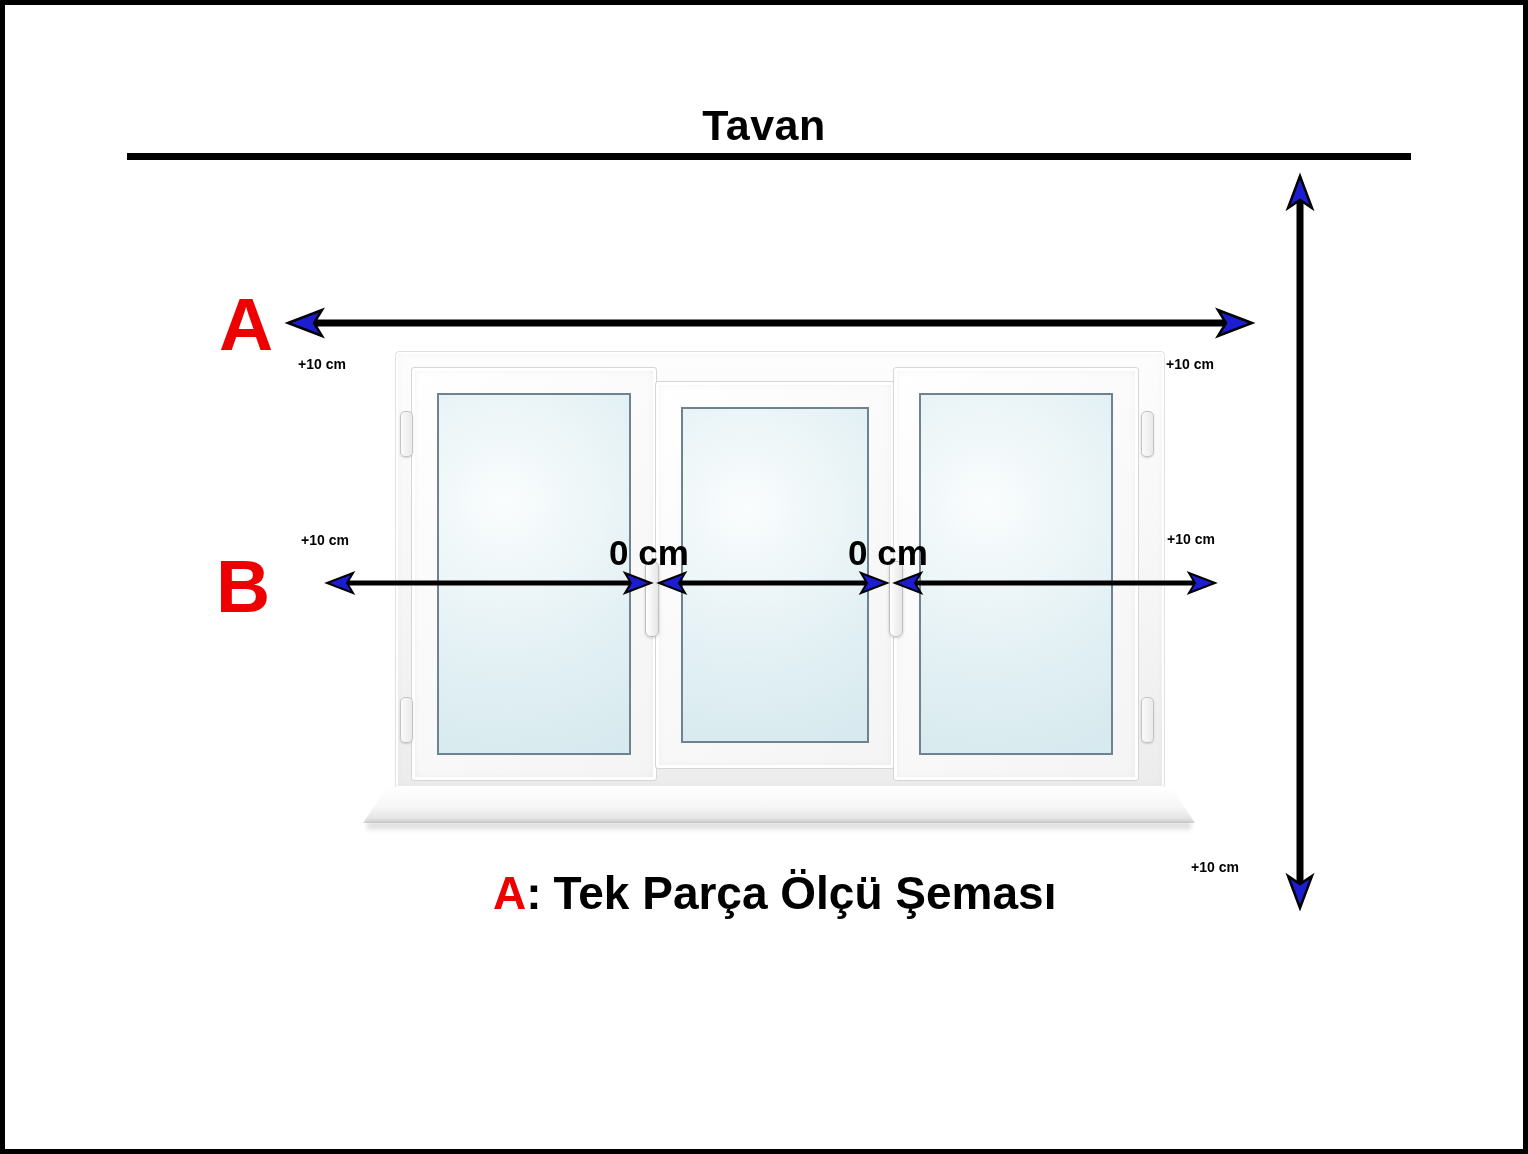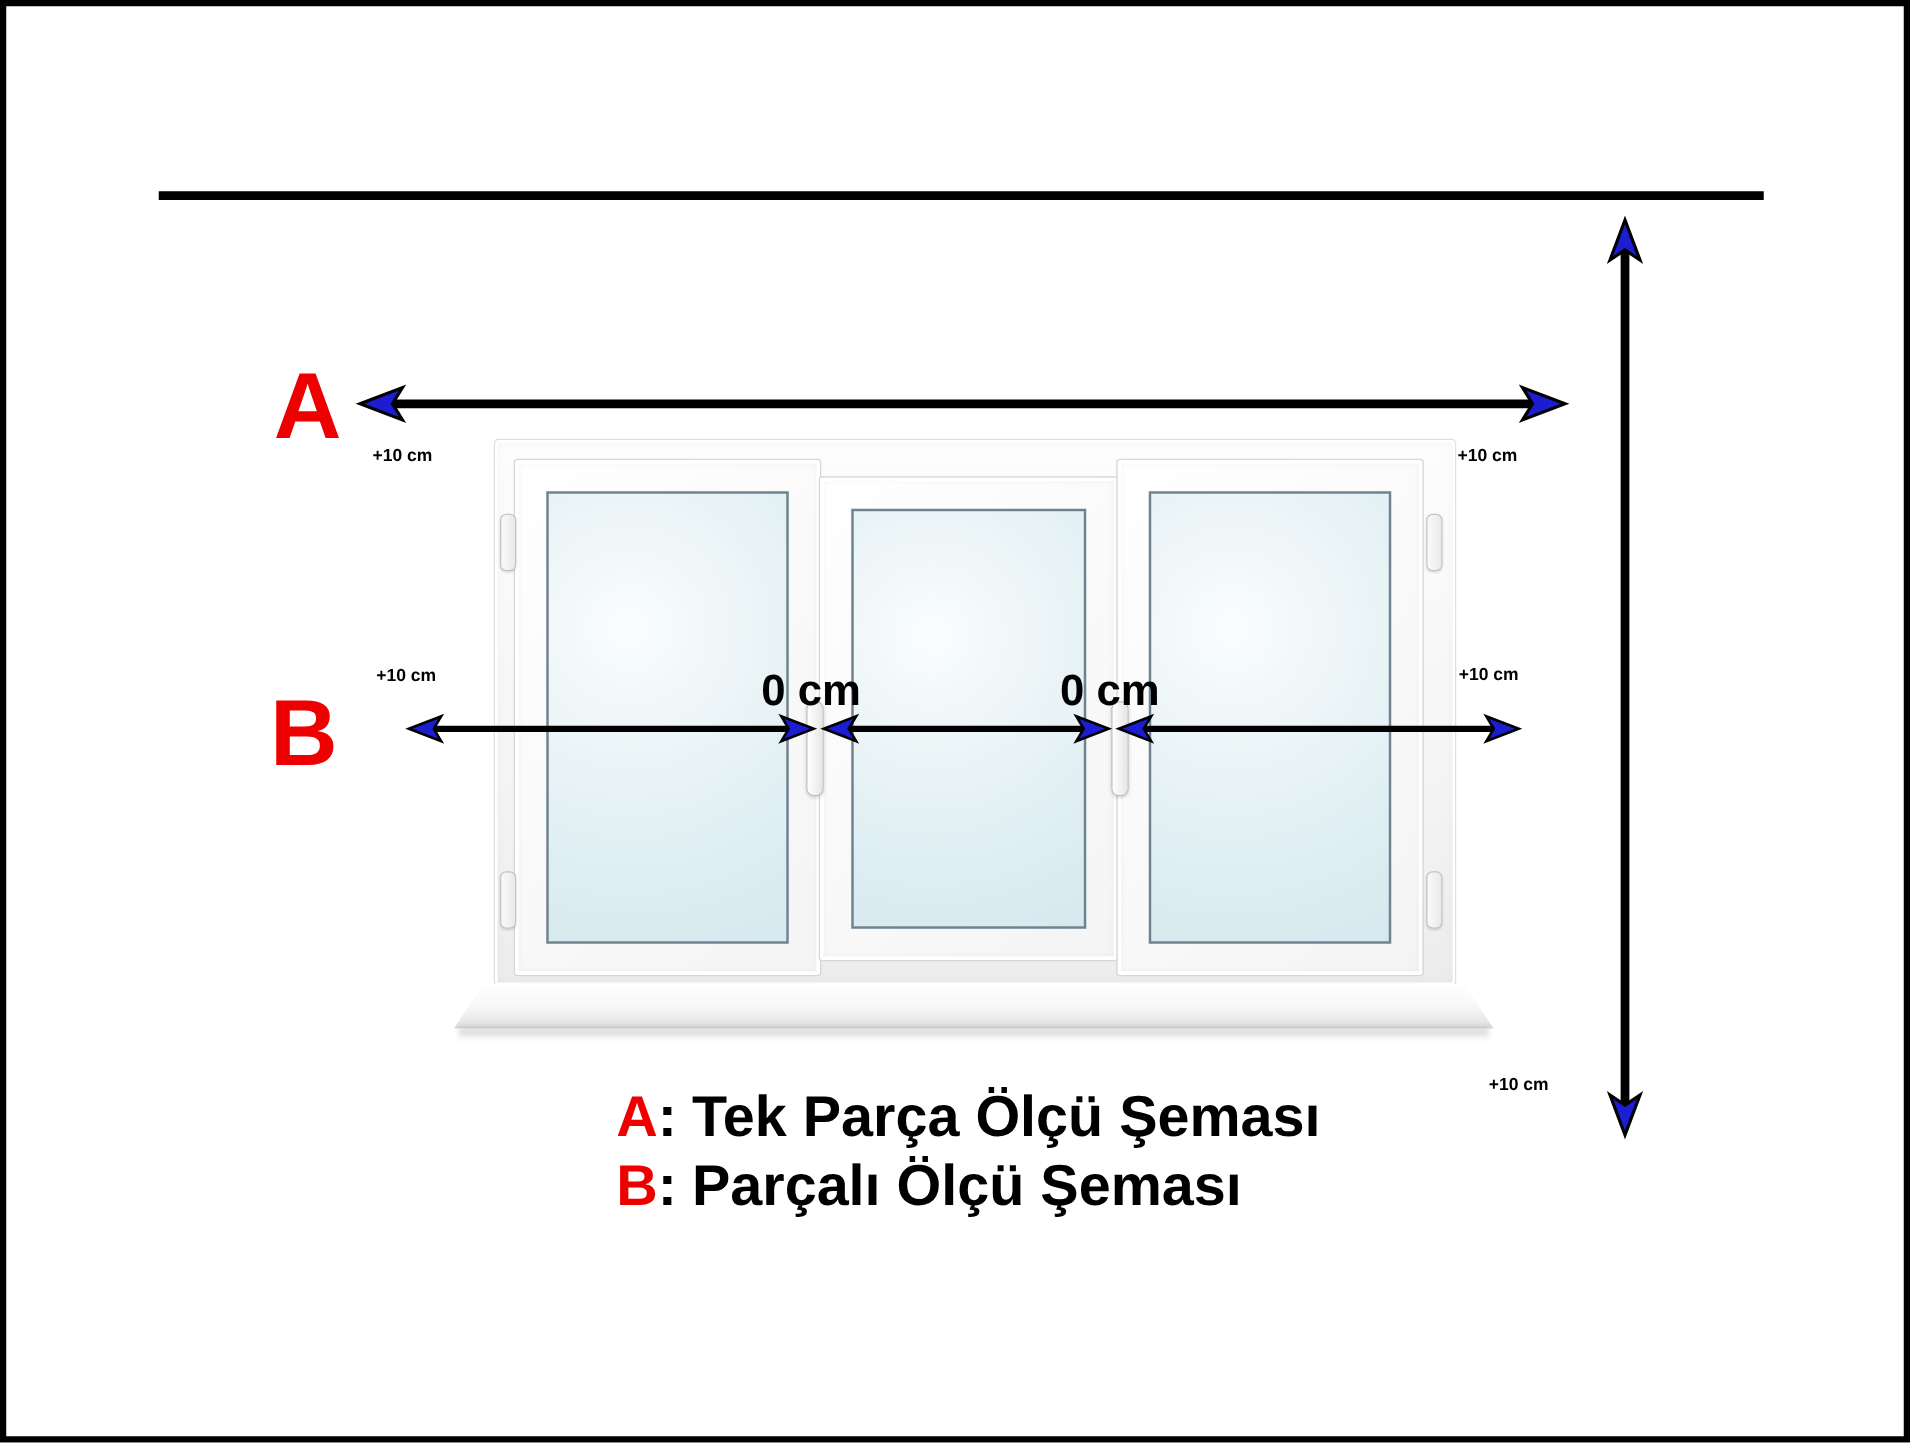--- a/index.html
+++ b/index.html
@@ -97,20 +97,21 @@
   
   .legend { left:488px; top:861px; font-size:46px; line-height:55px; white-space:nowrap; }
   .legend .key { color:#ee0000; }
   .legend .txt { margin-left:12px;margin-top:31px; }
 </style>
 </head>
 <body>
 
 <div class="canvas">
 
+  <div class="abs title">Tavan</div>
   <div class="abs ceiling-line"></div>
 
   <div>
     <div class="abs window-frame"></div>
     <div class="abs sash sash-left">
       <div class="glass"></div>
     </div>
     <div class="abs sash sash-middle">
       <div class="glass"></div>
     </div>
@@ -165,16 +166,15 @@
   <div class="abs offset-label" style="left:1161px; top:352px;">+10 cm</div>
   <div class="abs offset-label" style="left:296px; top:528px;">+10 cm</div>
   <div class="abs offset-label" style="left:1162px; top:527px;">+10 cm</div>
   <div class="abs offset-label" style="left:1186px; top:855px;">+10 cm</div>
 
   <div class="abs gap-label" style="left:604px; top:530px;">0 cm</div>
   <div class="abs gap-label" style="left:843px; top:530px;">0 cm</div>
 
   <div class="abs legend">
     <div><span class="key">A</span><span>:</span><span class="txt">Tek Parça Ölçü Şeması</span></div>
-    <div><span class="key">B</span><span>:</span><span class="txt">Parçalı Ölçü Şeması</span></div>
   </div>
 
 </div>
 
 </body></html>

